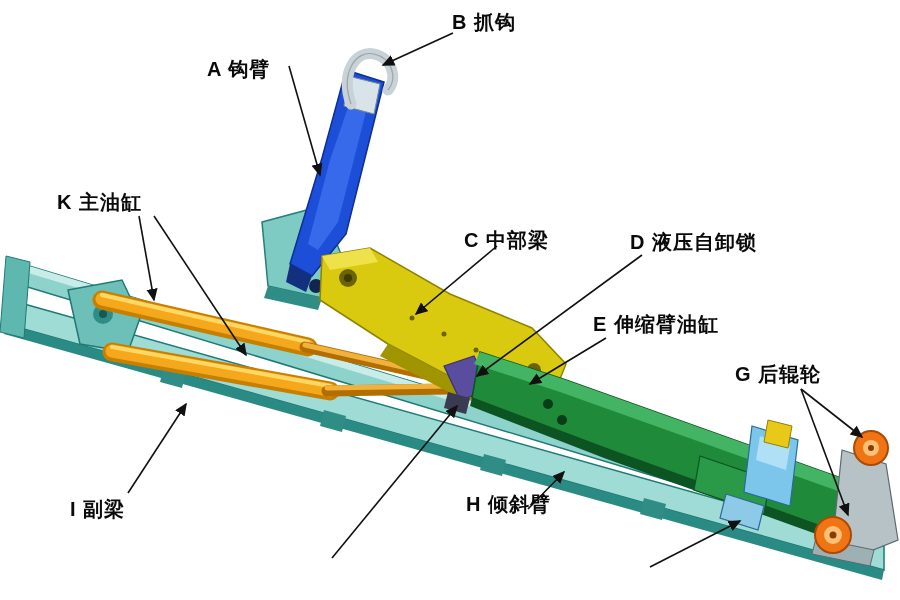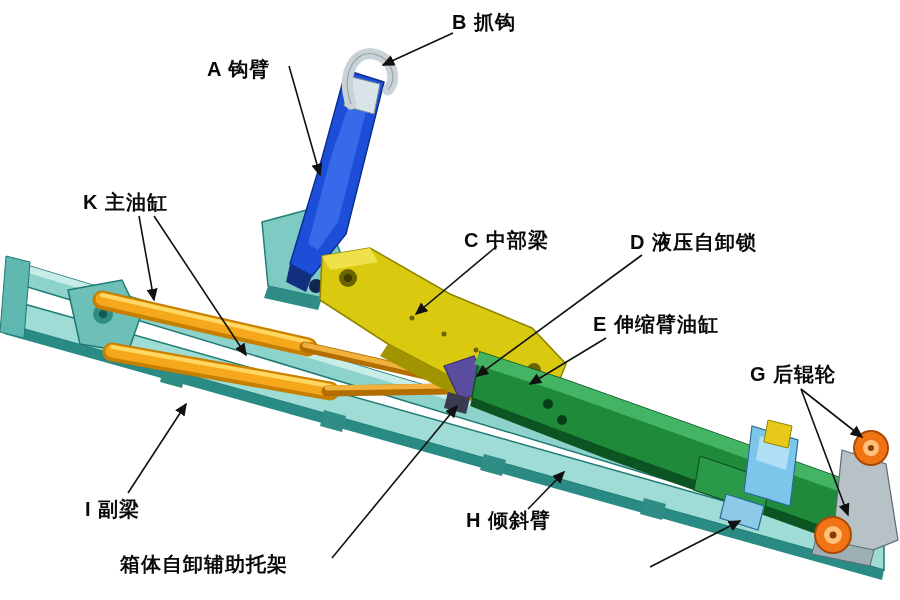--- a/index.html
+++ b/index.html
@@ -134,22 +134,21 @@
       <line x1="801" y1="389" x2="848" y2="515" marker-end="url(#arrow)"></line>
       <line x1="128" y1="493" x2="186" y2="404" marker-end="url(#arrow)"></line>
       <line x1="332" y1="558" x2="457" y2="406" marker-end="url(#arrow)"></line>
       <line x1="528" y1="509" x2="564" y2="472" marker-end="url(#arrow)"></line>
       <line x1="650" y1="567" x2="740" y2="521" marker-end="url(#arrow)"></line>
     </g>
   </svg>
 
   <div class="lbl" style="left:207px;top:57px">A 钩臂</div>
   <div class="lbl" style="left:452px;top:10px">B 抓钩</div>
-  <div class="lbl" style="left:83px;top:190px">K 主油缸</div>
+  <div class="lbl" style="left:57px;top:190px">K 主油缸</div>
   <div class="lbl" style="left:464px;top:228px">C 中部梁</div>
   <div class="lbl" style="left:630px;top:230px">D 液压自卸锁</div>
   <div class="lbl" style="left:593px;top:312px">E 伸缩臂油缸</div>
-  <div class="lbl" style="left:750px;top:362px">G 后辊轮</div>
-  <div class="lbl" style="left:85px;top:497px">I 副梁</div>
-  <div class="lbl" style="left:120px;top:552px">箱体自卸辅助托架</div>
-  <div class="lbl" style="left:466px;top:508px">H 倾斜臂</div>
+  <div class="lbl" style="left:735px;top:362px">G 后辊轮</div>
+  <div class="lbl" style="left:70px;top:497px">I 副梁</div>
+  <div class="lbl" style="left:466px;top:492px">H 倾斜臂</div>
 
 </div>
 
 </body></html>

